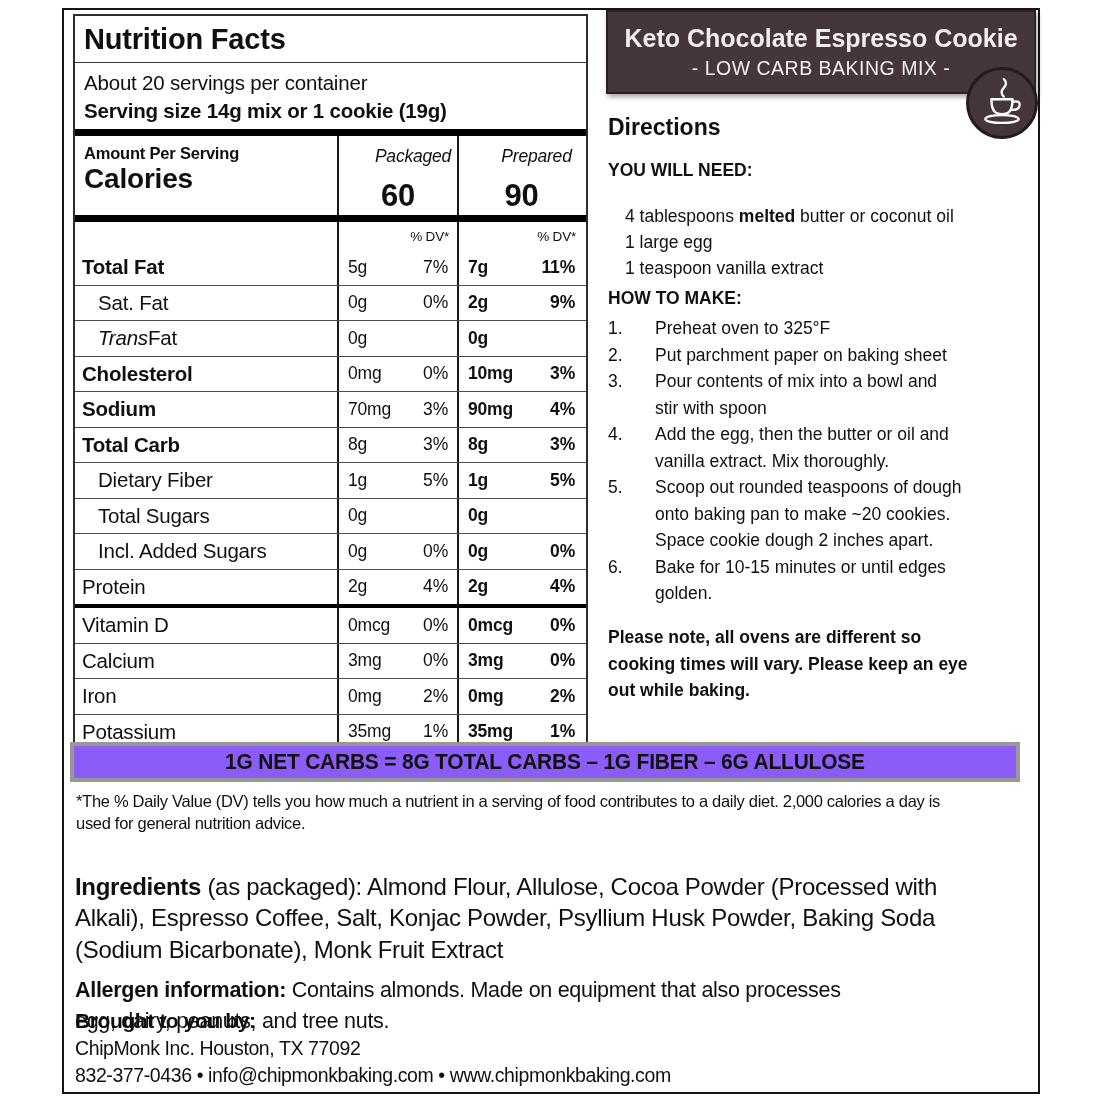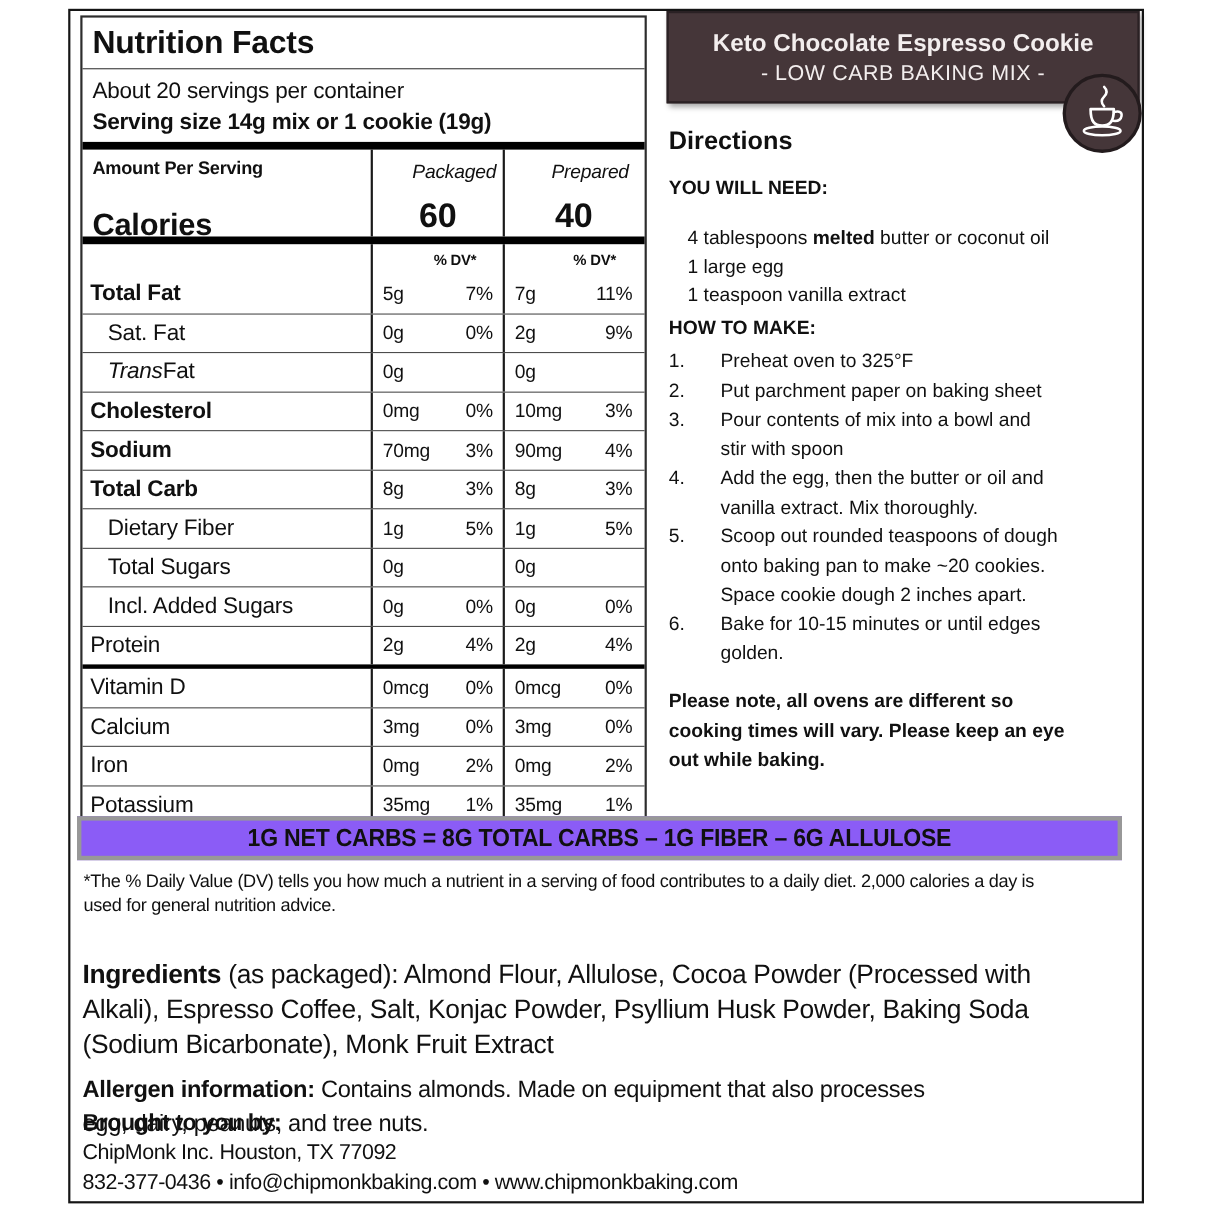--- a/index.html
+++ b/index.html
@@ -9,50 +9,50 @@
   .frame{position:absolute;left:62px;top:8px;width:974px;height:1082px;border:2px solid #151515;background:#fff;}
 
   
   .npanel{position:absolute;left:73px;top:14px;width:511px;border:2px solid #2d2d2d;letter-spacing:-0.2px;}
   .ntitle{font-size:29px;font-weight:bold;padding:7px 9px 6px 9px;border-bottom:1.5px solid #3a3a3a;}
   .nserv{padding:5px 9px 2px 9px;font-size:20.5px;line-height:29px;}
   .nservsize{padding:0 9px 6px 9px;font-size:20.5px;font-weight:bold;}
   .thickbar{height:7px;background:#000;}
   .midbar{height:4px;background:#000;}
   .calblock{display:flex;height:79px;}
-  .calblock .left{width:262px;display:flex;flex-direction:column;justify-content:flex-start;padding:8px 0 4px 9px;box-sizing:border-box;gap:26px;}
+  .calblock .left{width:262px;display:flex;flex-direction:column;justify-content:flex-start;padding:8px 0 4px 9px;box-sizing:border-box;}
   .aps{font-size:16.5px;font-weight:bold;}
   .calword{font-size:28px;font-weight:bold;}
   .calcol{width:120px;border-left:2px solid #1a1a1a;box-sizing:border-box;display:flex;flex-direction:column;align-items:center;justify-content:space-between;padding:10px 0 4px 0;}
   .calcol.prep{width:127px;}
   .colhead{font-style:italic;font-size:17.5px;margin-left:30px;}
   .calnum{font-size:31px;font-weight:bold;line-height:30px;}
   .dvrow{display:flex;height:28px;}
   .dvrow .lab{width:262px;box-sizing:border-box;}
   .dvrow .val{display:flex;justify-content:flex-end;align-items:center;border-left:2px solid #1a1a1a;box-sizing:border-box;}
   .dvrow .val.pack{width:120px;}
   .dvrow .val.prep{width:127px;}
-  .dvtxt{font-size:13.5px;font-weight:bold;padding-right:24px;}
+  .dvtxt{font-size:13.5px;font-weight:normal;padding-right:8px;}
   .ngroup .nrow{display:flex;height:34.5px;}
   .ngroup .nrow + .nrow{border-top:1.5px solid #4c4c4c;}
   .nrow .lab{width:262px;box-sizing:border-box;display:flex;align-items:center;padding-left:7px;font-size:20.5px;}
   .nrow .lab.b{font-weight:bold;}
   .nrow .lab.ind{padding-left:23px;}
   .nrow .lab .it{font-style:italic;}
   .nrow .val{box-sizing:border-box;border-left:2px solid #1a1a1a;display:flex;align-items:center;justify-content:space-between;font-size:17.5px;}
   .nrow .val.pack{width:120px;}
-  .nrow .val.prep{width:127px;}
+  .nrow .val.prep{width:127px;font-weight:bold;}
   .nrow .amt{padding-left:9px;}
   .nrow .dv{padding-right:9px;}
 
   
   .badge{position:absolute;left:606px;top:10px;width:430px;height:84px;border:2px solid #2a2124;box-sizing:border-box;
          display:flex;flex-direction:column;align-items:center;justify-content:center;gap:4px;
          box-shadow:2px 3px 5px rgba(0,0,0,0.35);}
-  .badge .l1{font-size:22px;font-weight:bold;color:#f3eeee;}
+  .badge .l1{font-size:25px;font-weight:bold;color:#f3eeee;}
   .badge .l2{font-size:19.5px;color:#f3eeee;letter-spacing:0.5px;}
   .cupcircle{position:absolute;left:966px;top:67px;width:66px;height:66px;border-radius:50%;border:3px solid #231b1d;
              display:flex;align-items:center;justify-content:center;}
   .dir-title{position:absolute;left:608px;top:114px;font-size:23px;font-weight:bold;}
   .need-block{position:absolute;left:608px;top:157px;width:425px;font-size:17.5px;line-height:26px;}
   .sec-head{font-weight:bold;font-size:17.5px;}
   .need-list{margin-top:20px;padding-left:17px;}
   .make-block{position:absolute;left:608px;top:288px;width:428px;font-size:17.5px;}
   .steps{margin-top:6px;}
   .step{display:flex;line-height:26.5px;}
@@ -88,21 +88,21 @@
       <div class="left">
         <div class="aps">Amount Per Serving</div>
         <div class="calword">Calories</div>
       </div>
       <div class="calcol pack">
         <div class="colhead">Packaged</div>
         <div class="calnum">60</div>
       </div>
       <div class="calcol prep">
         <div class="colhead">Prepared</div>
-        <div class="calnum">40</div>
+        <div class="calnum">90</div>
       </div>
     </div>
     <div class="thickbar"></div>
     <div class="dvrow">
       <div class="lab"></div>
       <div class="val pack">
           <span class="dvtxt">% DV*</span>
         </div>
       <div class="val prep">
           <span class="dvtxt">% DV*</span>

